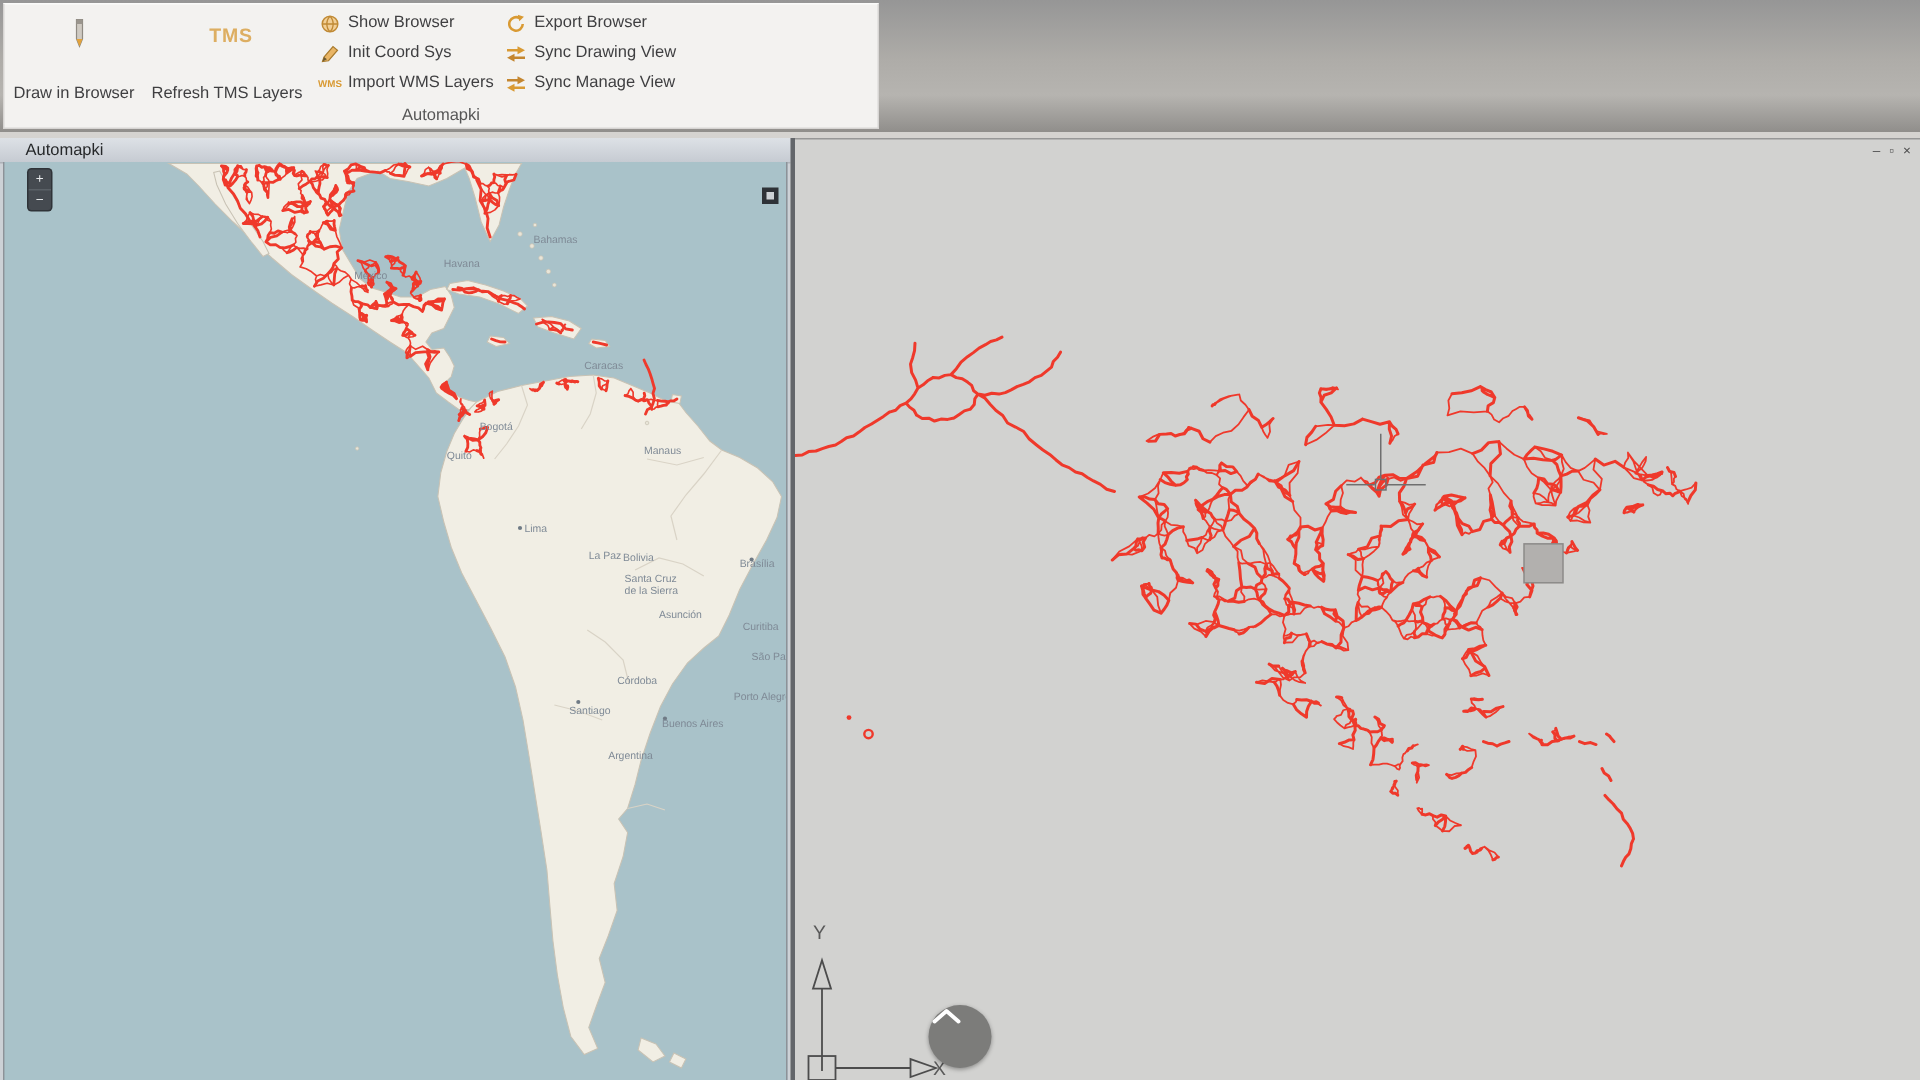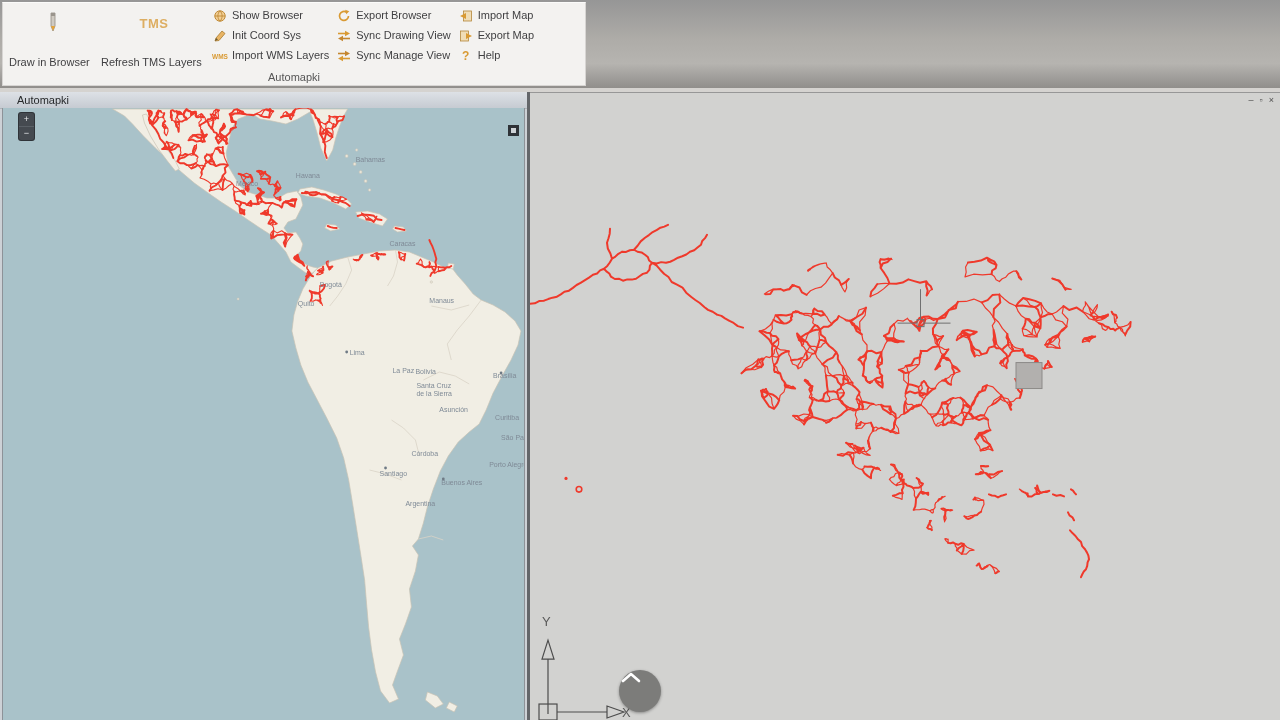--- a/index.html
+++ b/index.html
@@ -126,44 +126,20 @@
                 <path d="M1,4.5 H9" stroke="#c4862f" stroke-width="1.6"></path>
                 <path d="M13,4.5 L8,1.8 8,7.2 Z" fill="#c4862f"></path>
                 <path d="M13,9.5 H5" stroke="#d99a33" stroke-width="1.6"></path>
                 <path d="M1,9.5 L6,6.8 6,12.2 Z" fill="#d99a33"></path>
               </svg>
           </span>
           <span class="slabel">Sync Manage View</span>
         </div>
       </div>
 
-      <div class="scol">
-        <div class="sbtn">
-          <span class="sicon">
-            <svg width="14" height="14">
-                <rect x="4.5" y="2" width="8" height="10" fill="#f0ddb6" stroke="#b3873a" stroke-width="0.8"></rect>
-                <path d="M1,7 L7,4 7,10 Z" fill="#d99a33"></path>
-              </svg>
-          </span>
-          <span class="slabel">Import Map</span>
-        </div>
-        <div class="sbtn">
-          <span class="sicon">
-            <svg width="14" height="14">
-                <rect x="1.5" y="2" width="8" height="10" fill="#f0ddb6" stroke="#b3873a" stroke-width="0.8"></rect>
-                <path d="M13,7 L7,4 7,10 Z" fill="#d99a33"></path>
-              </svg>
-          </span>
-          <span class="slabel">Export Map</span>
-        </div>
-        <div class="sbtn">
-          <span class="sicon help-glyph">?</span>
-          <span class="slabel">Help</span>
-        </div>
-      </div>
 
     </div>
     <div class="rp-footer">Automapki</div>
   </div>
 </div>
 
 <div class="workspace">
 
   <div class="left-panel">
     <div class="lp-title">Automapki</div>

